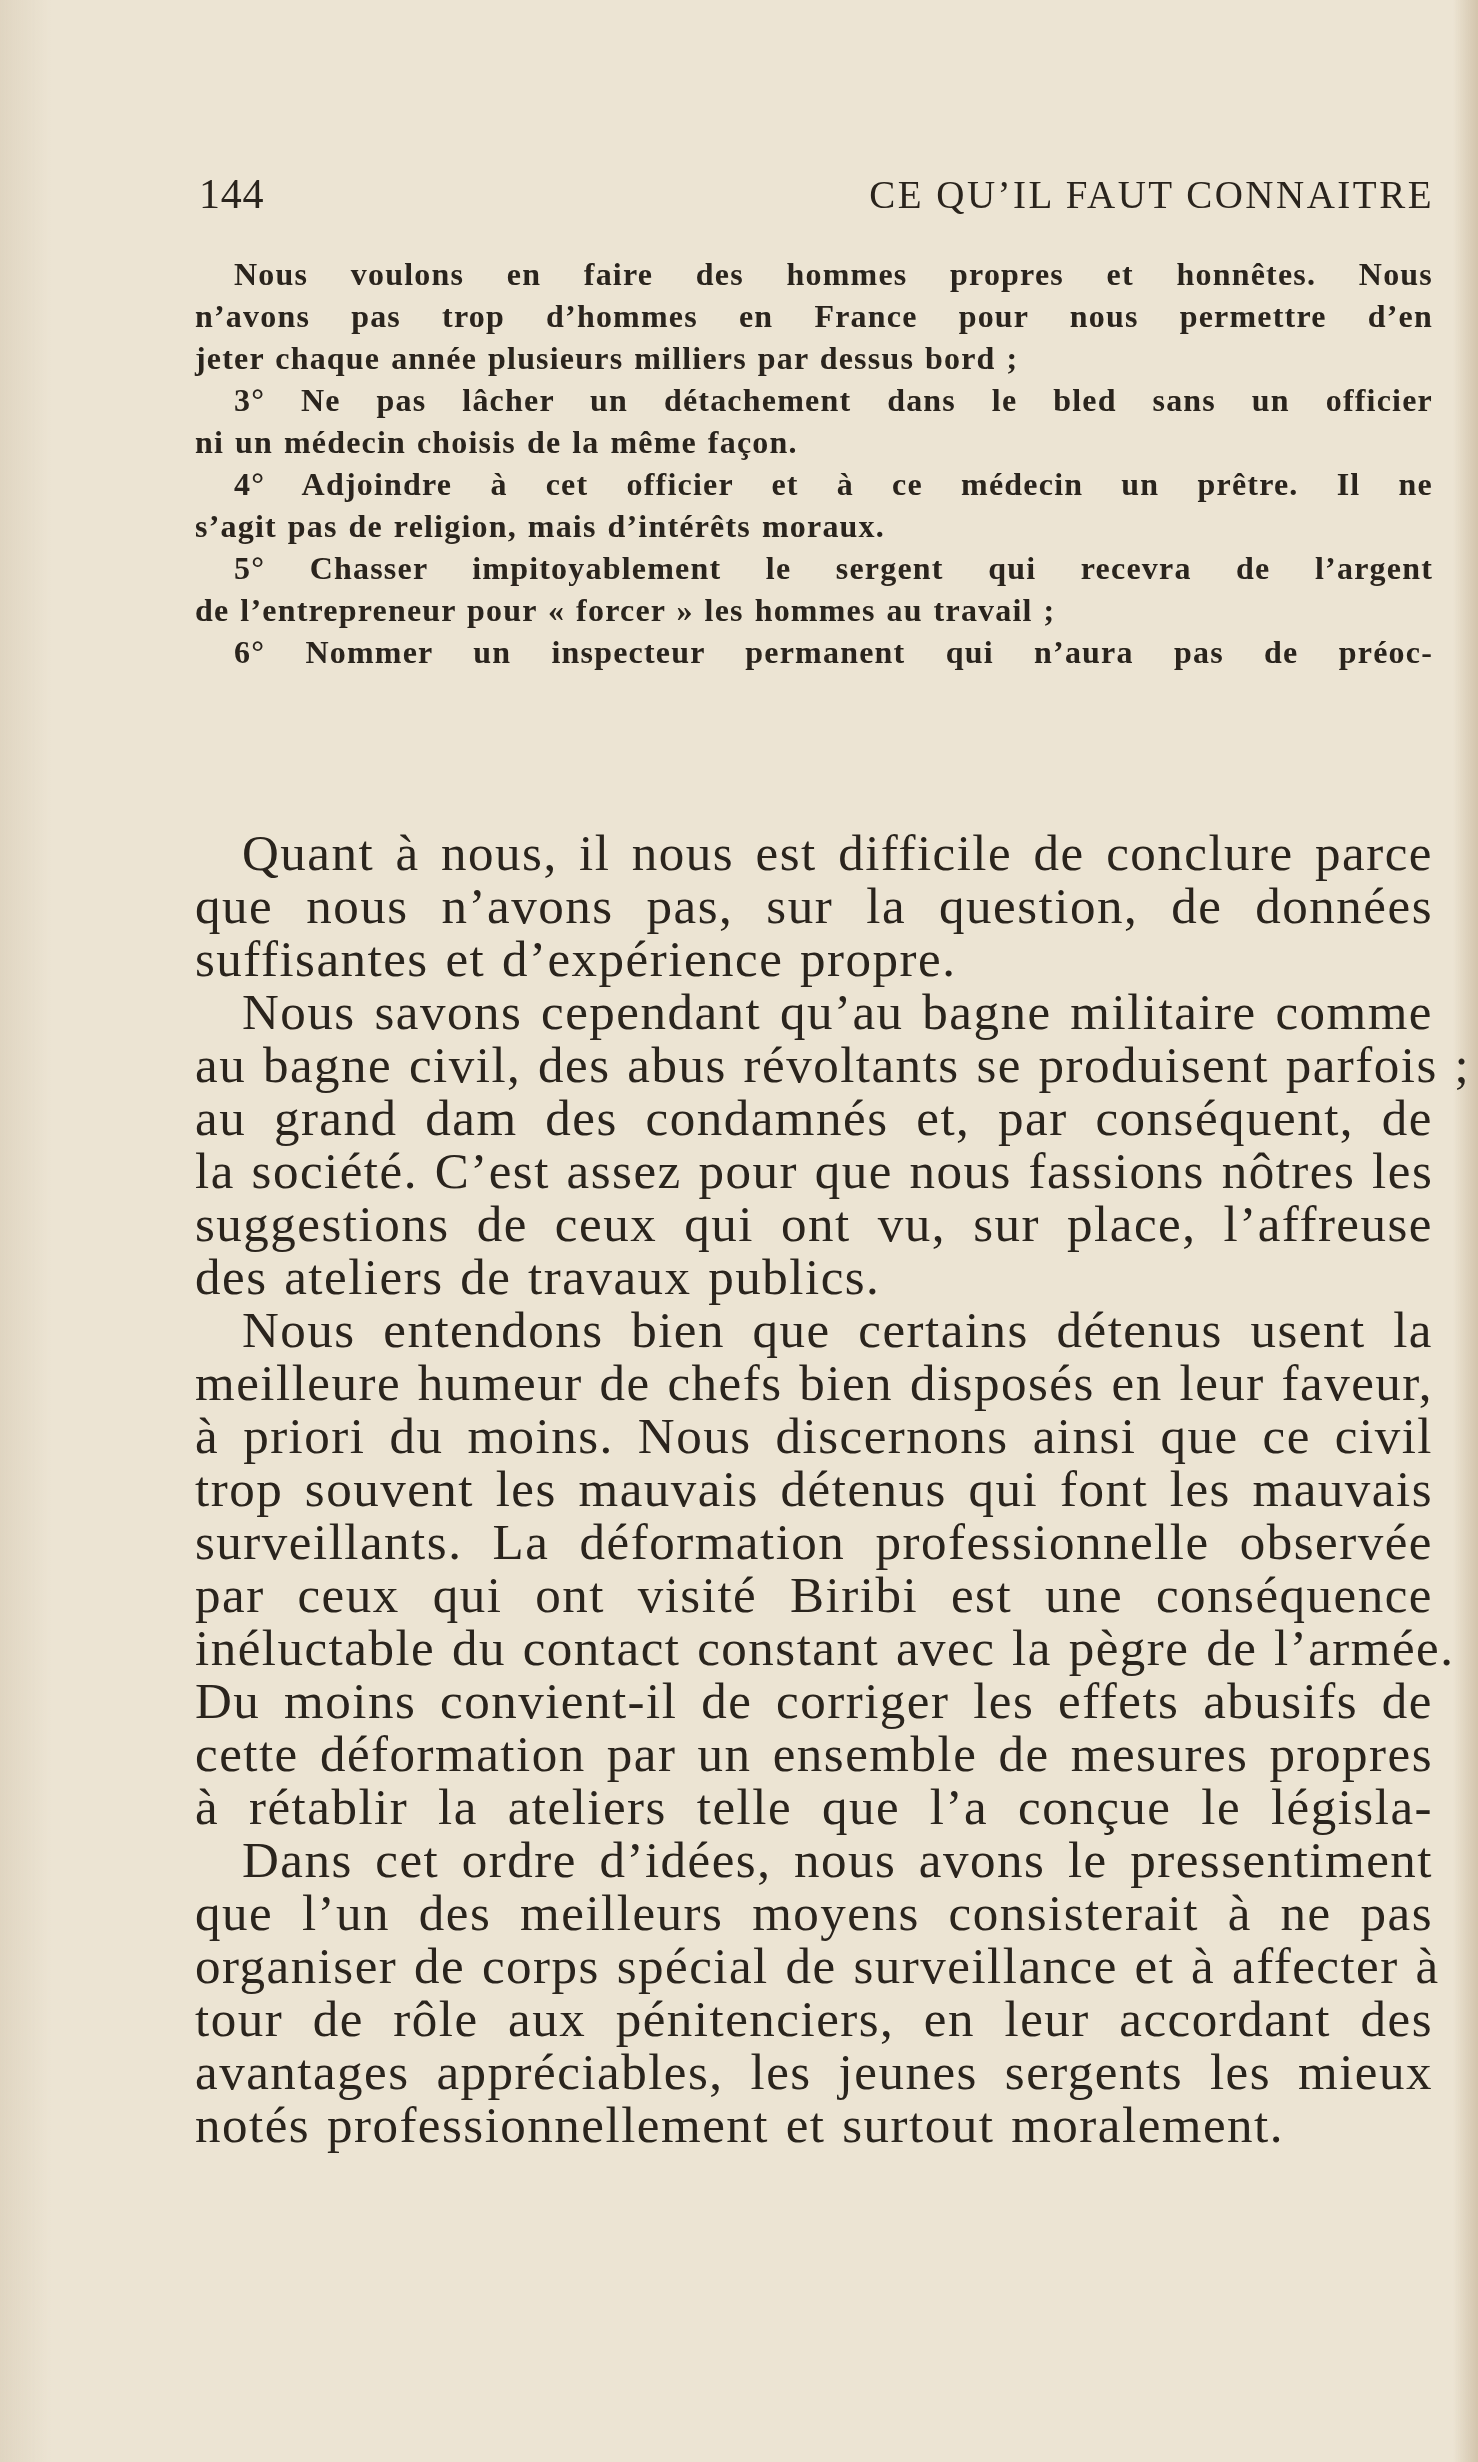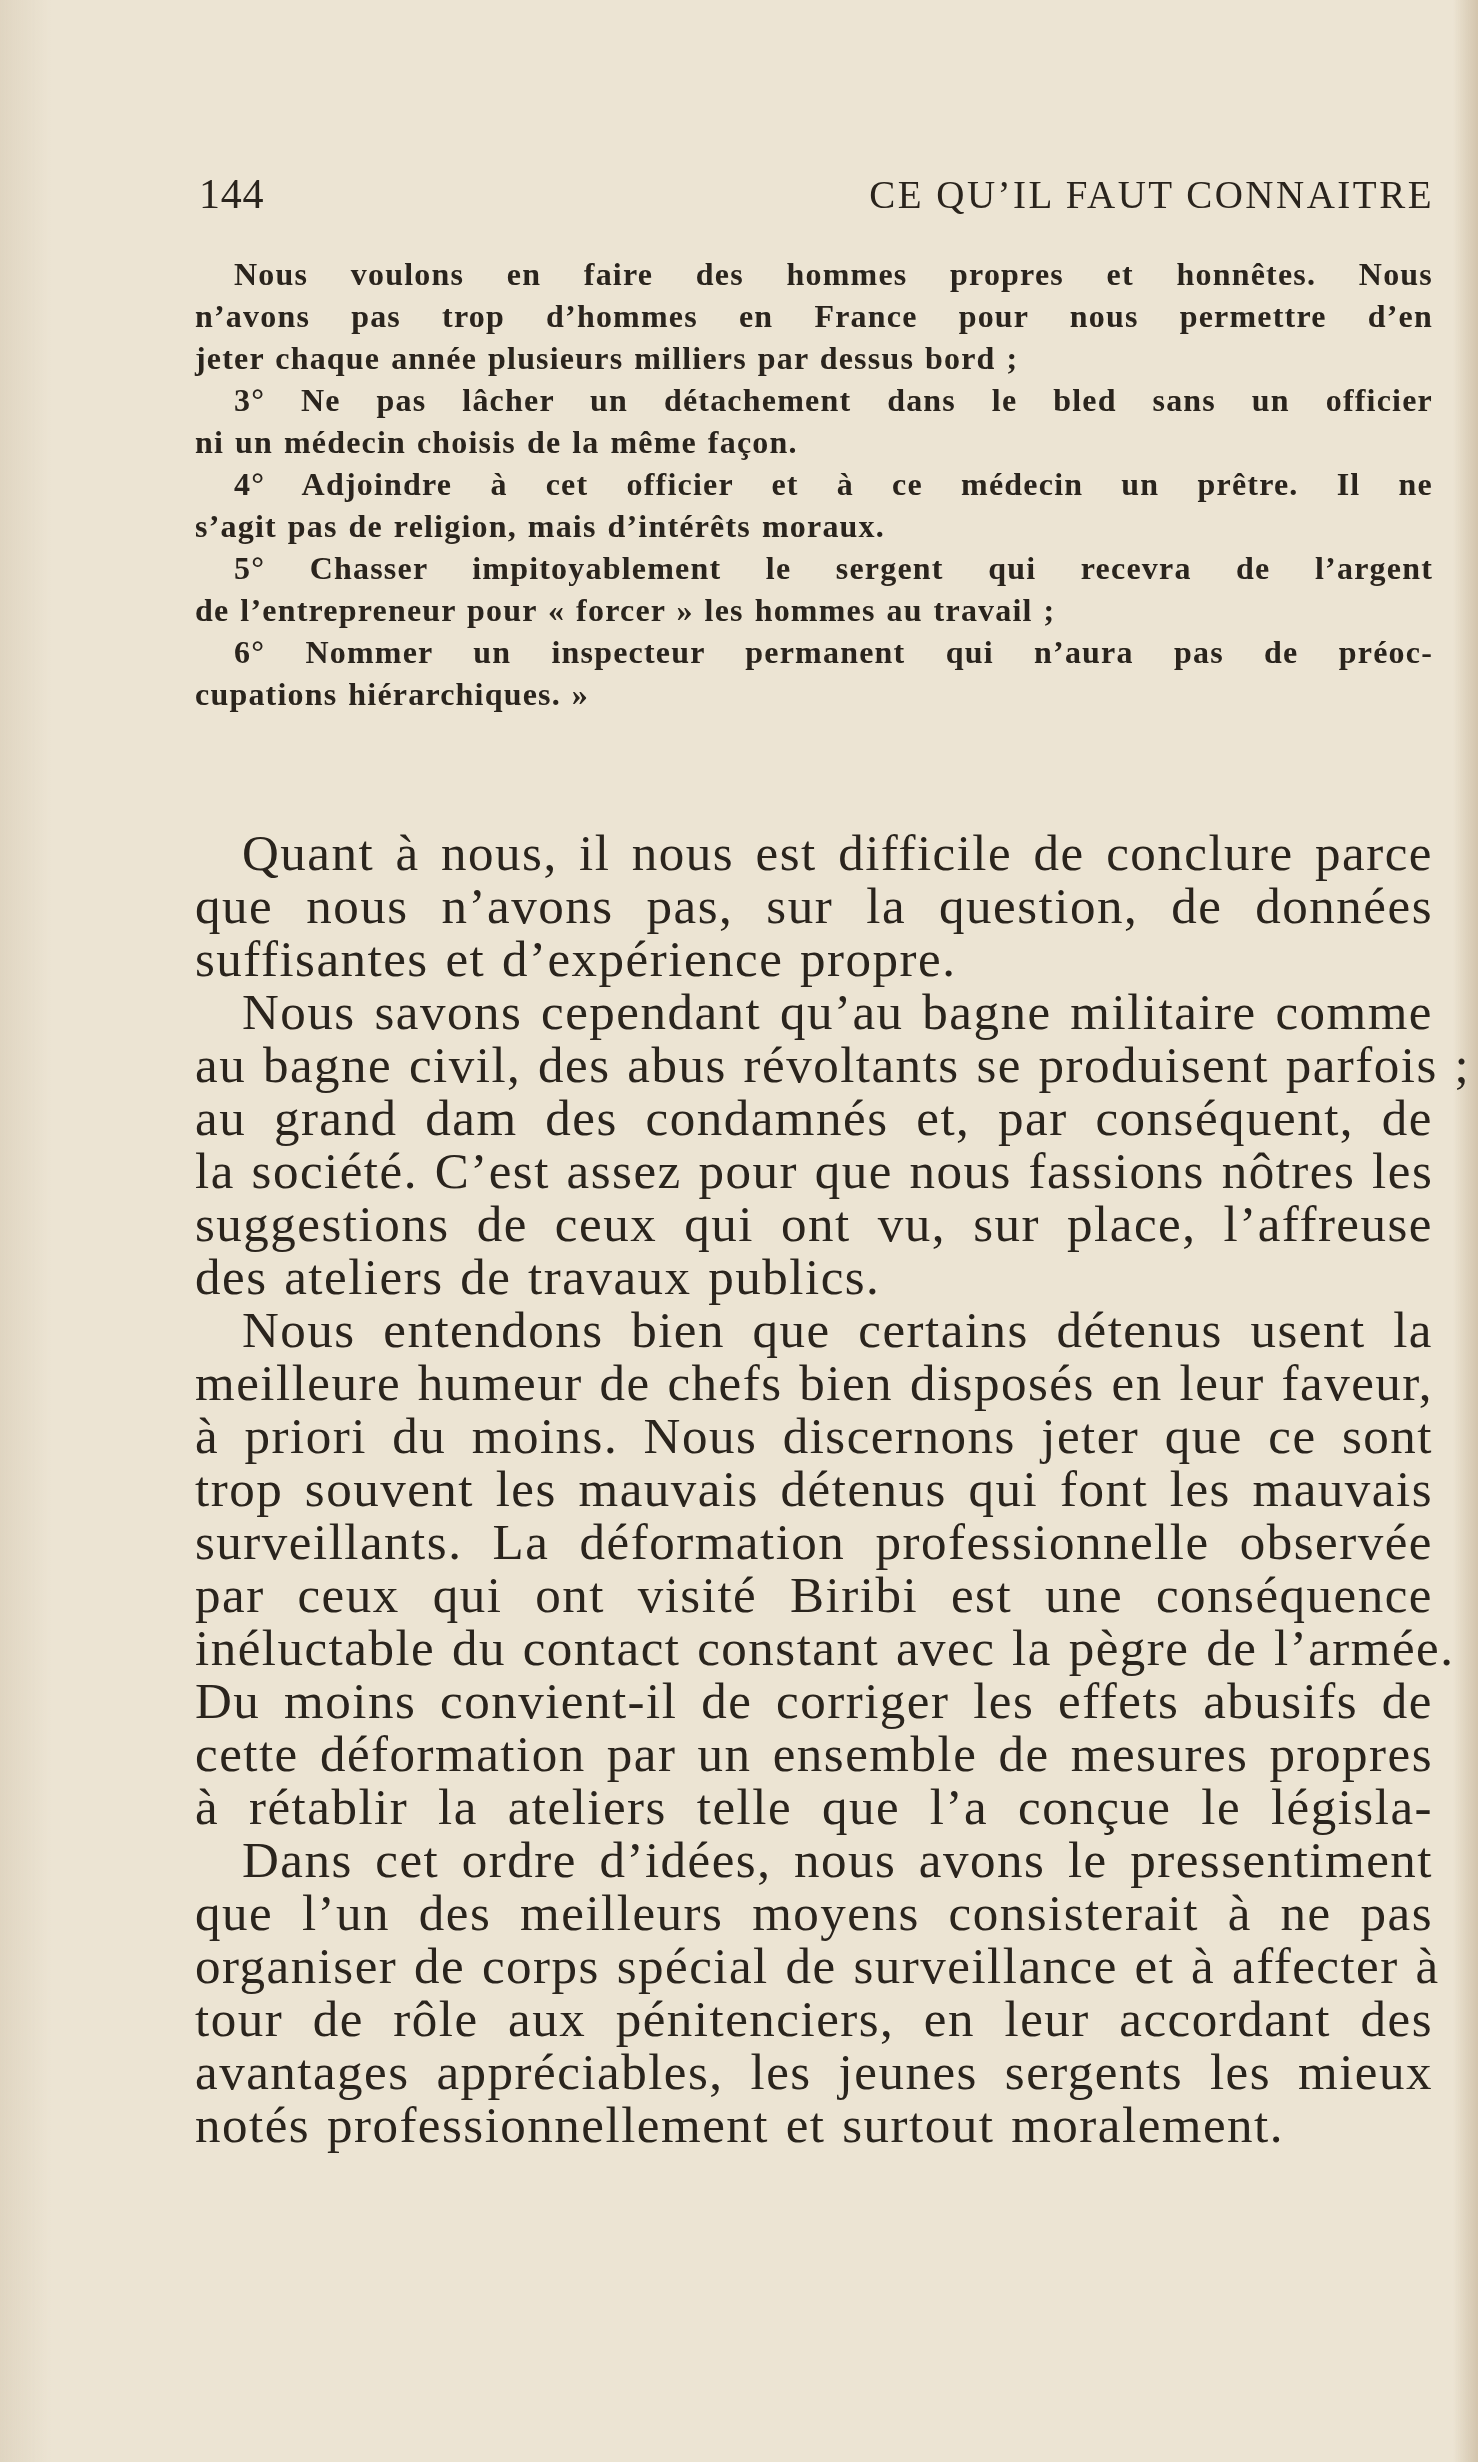--- a/index.html
+++ b/index.html
@@ -40,35 +40,34 @@
       <div class="line indent">Nous voulons en faire des hommes propres et honnêtes. Nous</div>
       <div class="line">n’avons pas trop d’hommes en France pour nous permettre d’en</div>
       <div class="line last">jeter chaque année plusieurs milliers par dessus bord ;</div>
       <div class="line indent">3° Ne pas lâcher un détachement dans le bled sans un officier</div>
       <div class="line last">ni un médecin choisis de la même façon.</div>
       <div class="line indent">4° Adjoindre à cet officier et à ce médecin un prêtre. Il ne</div>
       <div class="line last">s’agit pas de religion, mais d’intérêts moraux.</div>
       <div class="line indent">5° Chasser impitoyablement le sergent qui recevra de l’argent</div>
       <div class="line last">de l’entrepreneur pour « forcer » les hommes au travail ;</div>
       <div class="line indent">6° Nommer un inspecteur permanent qui n’aura pas de préoc-</div>
-      <div class="line last">cupations hiérarchiques. »</div>
     </div>
   <div class="block large" id="body-block">
       <div class="line indent">Quant à nous, il nous est difficile de conclure parce</div>
       <div class="line">que nous n’avons pas, sur la question, de données</div>
       <div class="line last">suffisantes et d’expérience propre.</div>
       <div class="line indent">Nous savons cependant qu’au bagne militaire comme</div>
       <div class="line">au bagne civil, des abus révoltants se produisent parfois ;</div>
       <div class="line">au grand dam des condamnés et, par conséquent, de</div>
       <div class="line">la société. C’est assez pour que nous fassions nôtres les</div>
       <div class="line">suggestions de ceux qui ont vu, sur place, l’affreuse</div>
       <div class="line last">des ateliers de travaux publics.</div>
       <div class="line indent">Nous entendons bien que certains détenus usent la</div>
       <div class="line">meilleure humeur de chefs bien disposés en leur faveur,</div>
-      <div class="line">à priori du moins. Nous discernons jeter que ce sont</div>
+      <div class="line">à priori du moins. Nous discernons ainsi que ce civil</div>
       <div class="line">trop souvent les mauvais détenus qui font les mauvais</div>
       <div class="line">surveillants. La déformation professionnelle observée</div>
       <div class="line">par ceux qui ont visité Biribi est une conséquence</div>
       <div class="line">inéluctable du contact constant avec la pègre de l’armée.</div>
       <div class="line">Du moins convient-il de corriger les effets abusifs de</div>
       <div class="line">cette déformation par un ensemble de mesures propres</div>
       <div class="line">à rétablir la ateliers telle que l’a conçue le législa-</div>
       <div class="line indent">Dans cet ordre d’idées, nous avons le pressentiment</div>
       <div class="line">que l’un des meilleurs moyens consisterait à ne pas</div>
       <div class="line">organiser de corps spécial de surveillance et à affecter à</div>

